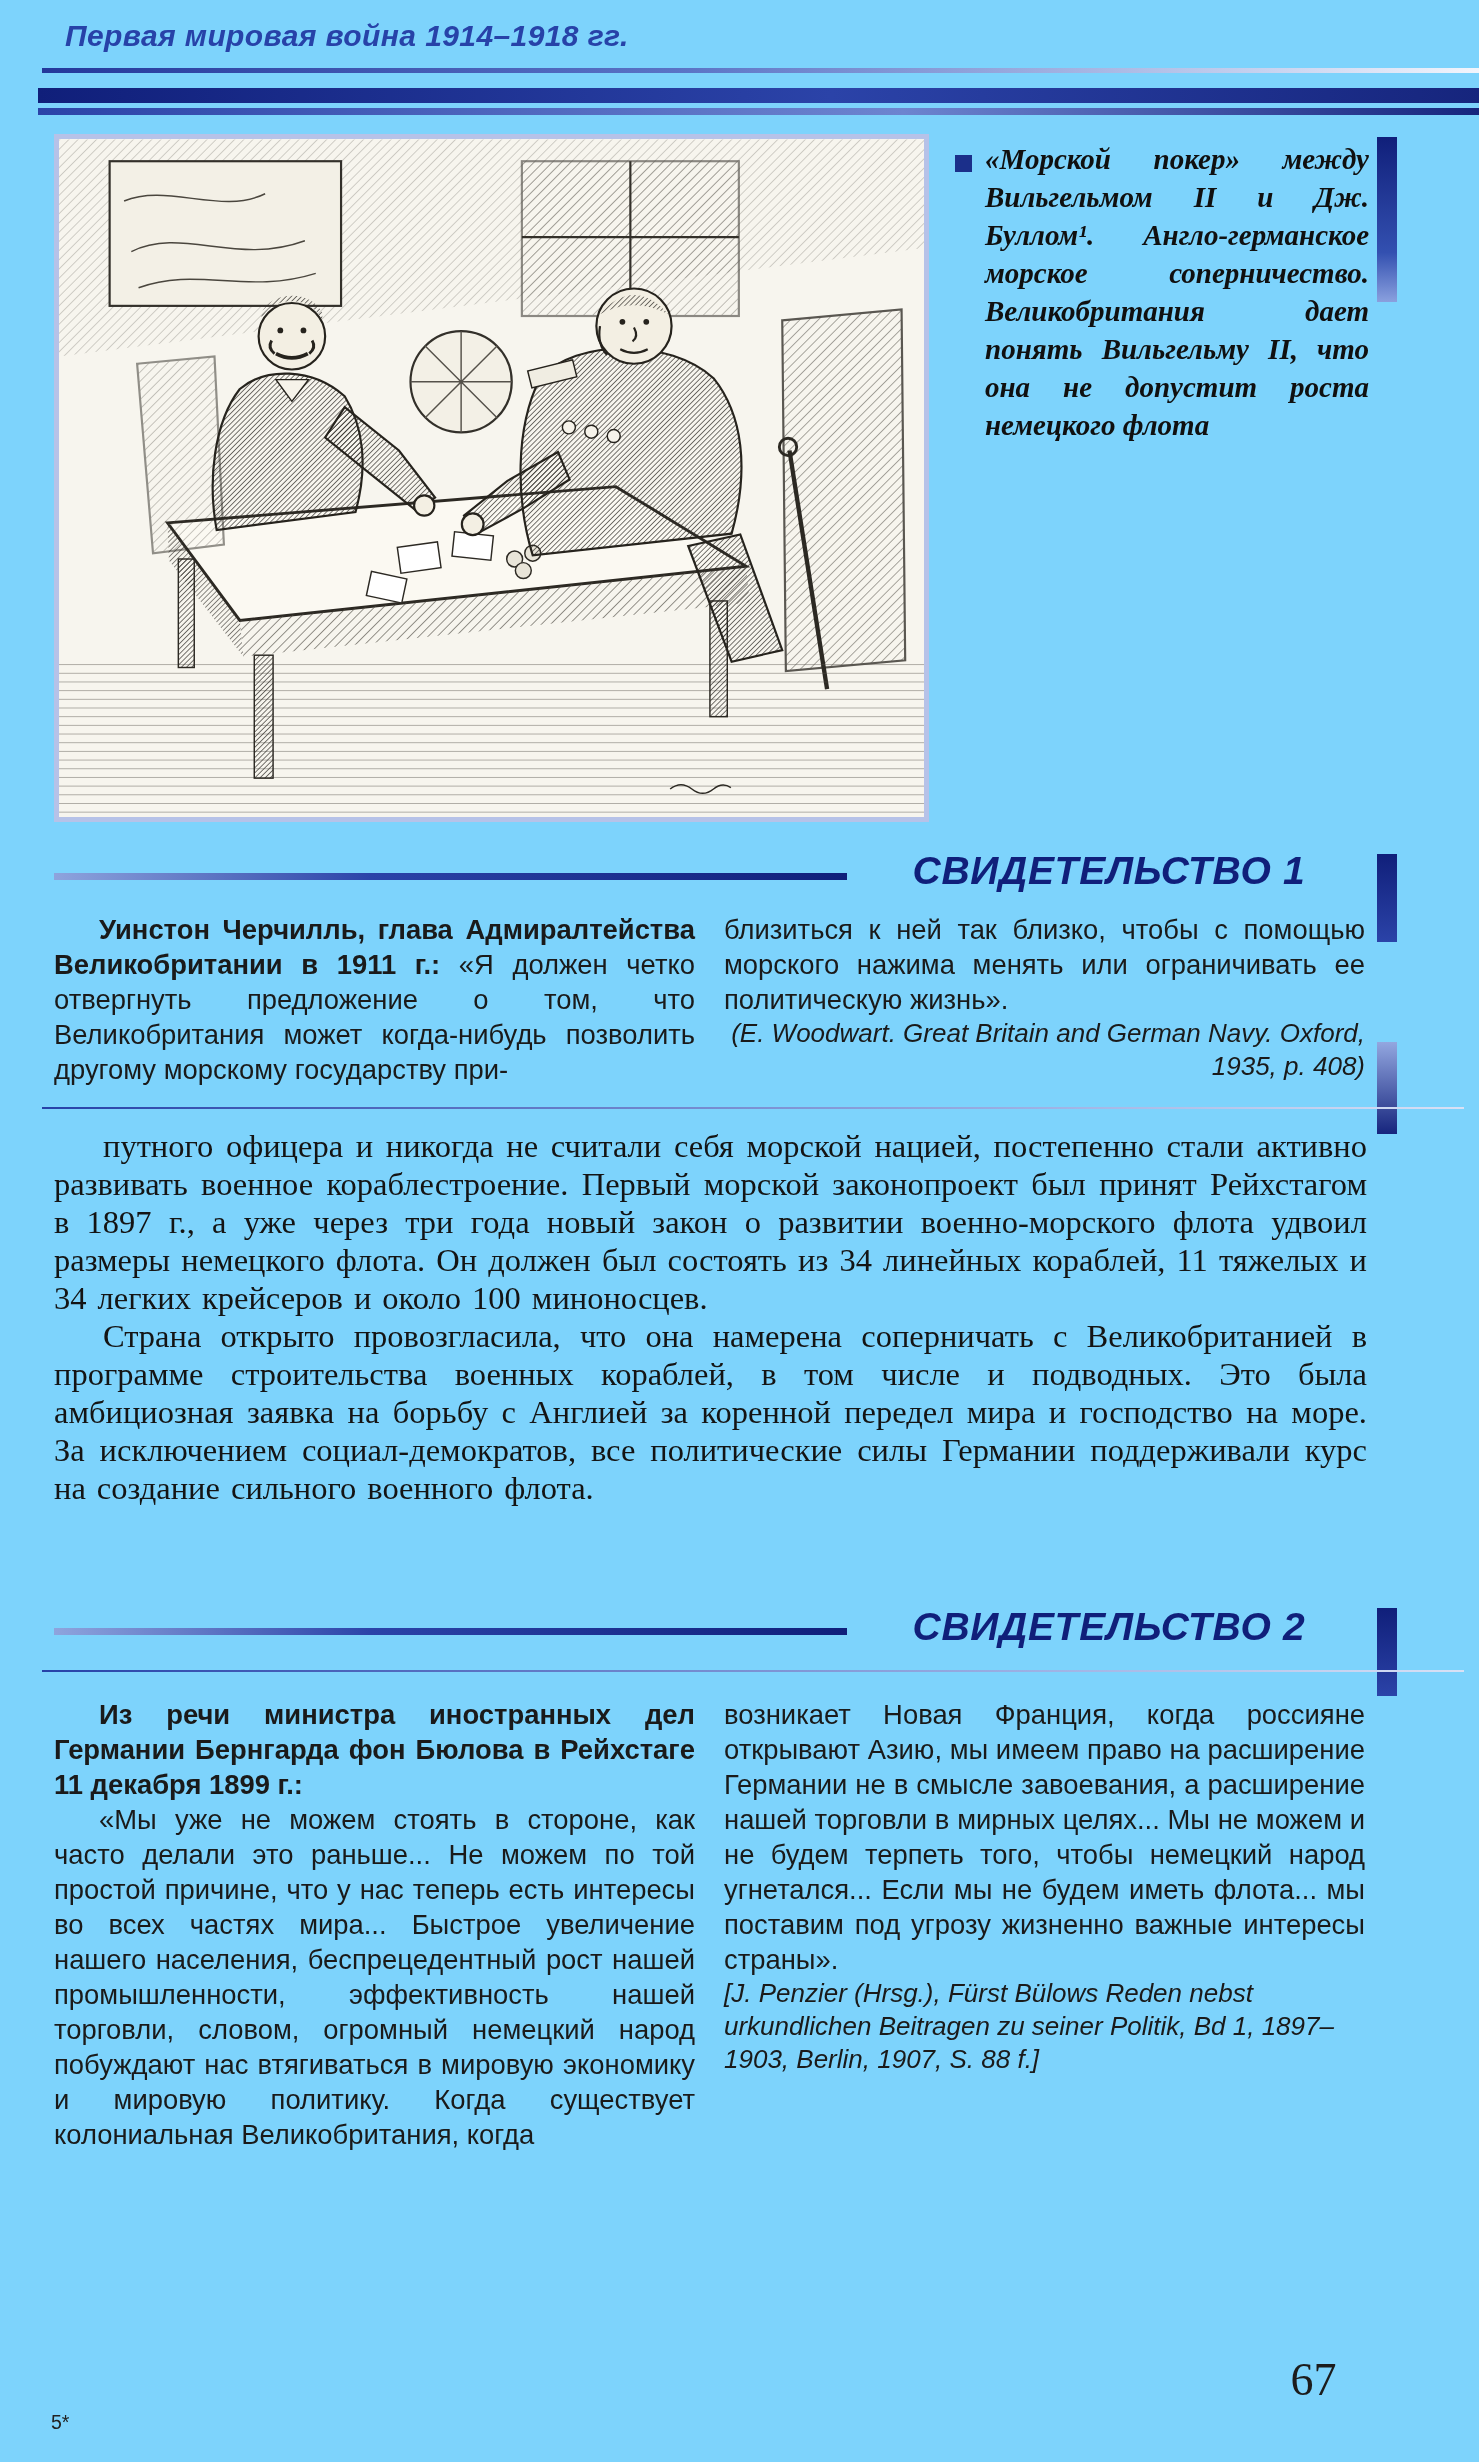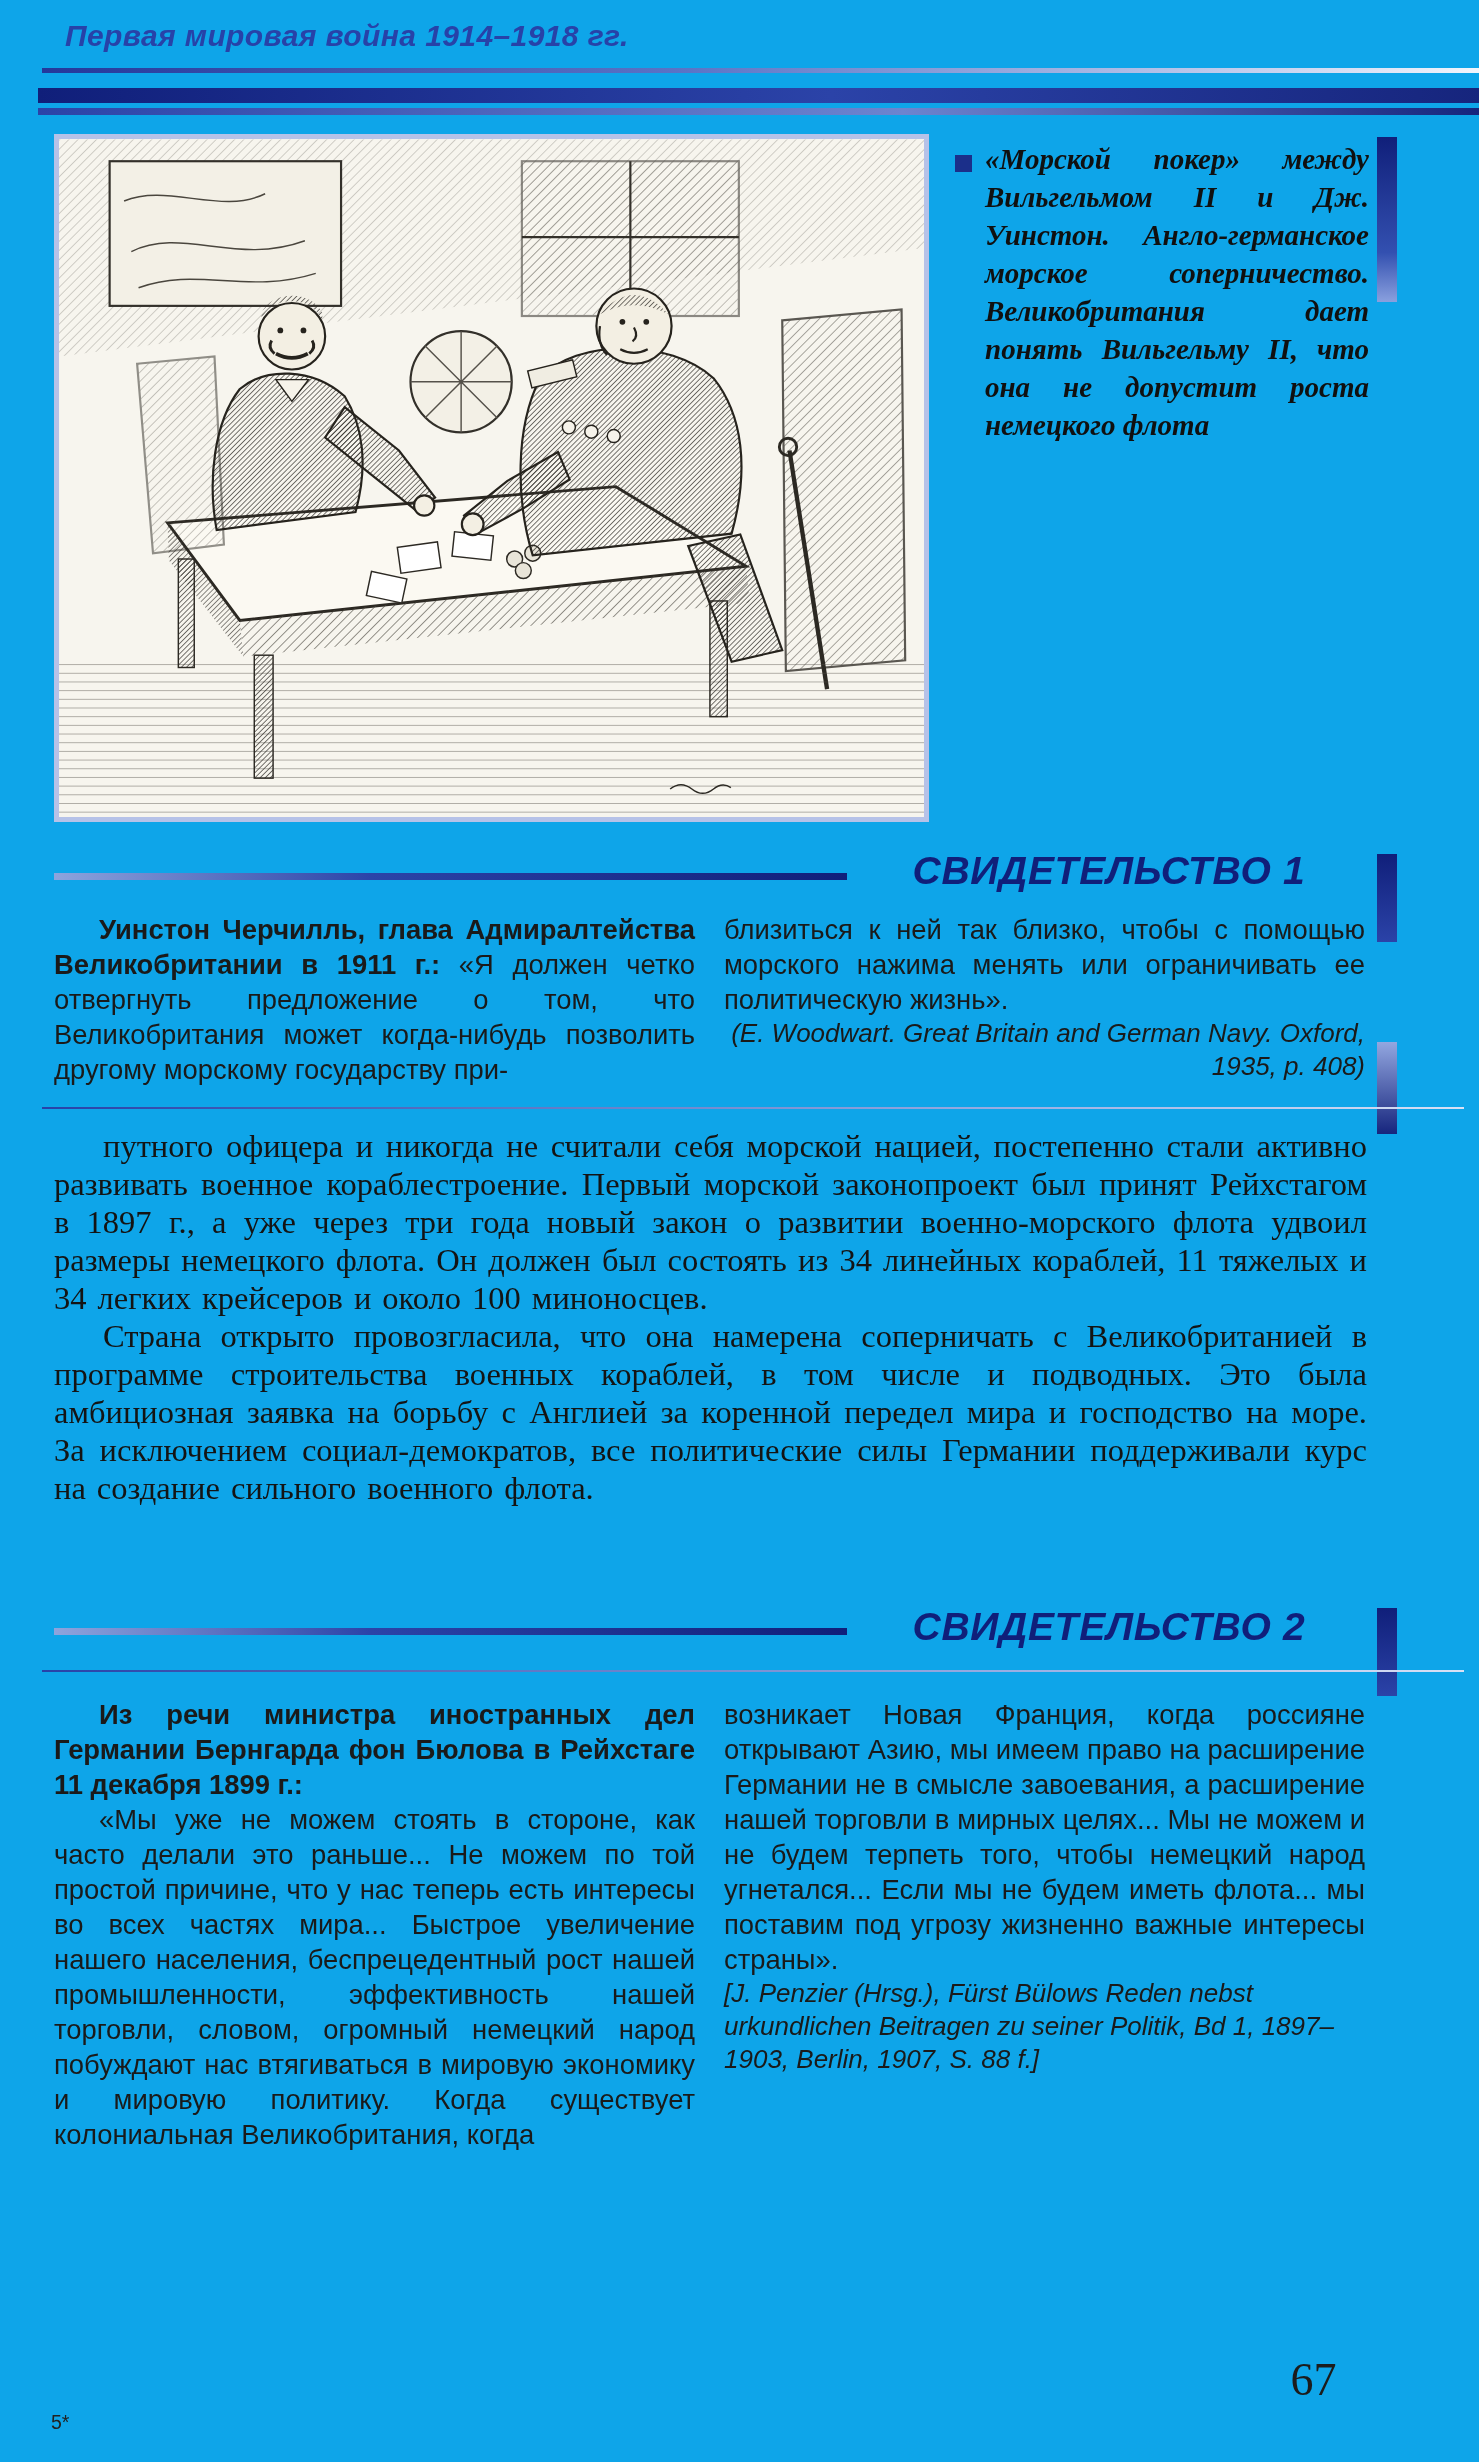--- a/index.html
+++ b/index.html
@@ -1,17 +1,17 @@
 <!DOCTYPE html>
 <html style="font-size:11.6px"><head>
 <meta charset="utf-8">
 <style>
   html,body{margin:0;padding:0;background:#e8e8e8;}
   #page{
-    position:relative;width:1479px;height:2462px;background:#0ea5e9;
+    position:relative;width:1479px;height:2462px;background:#7dd3fc;
     overflow:hidden;font-family:"Liberation Serif",serif;
   }
   
   .hdr-title{
     position:absolute;left:65px;top:19px;
     font:italic 700 30px "Liberation Sans",sans-serif;color:#2742a8;letter-spacing:0.4px;
   }
   .hdr-rule{
     position:absolute;left:42px;top:68px;width:1437px;height:5px;
     background:linear-gradient(90deg,#24389b 0%,#5b74c6 45%,#c7d2ef 85%,#f2f5fc 100%);
@@ -186,21 +186,21 @@
         <polygon points="690,432 620,472 560,520 576,546 642,510 706,470" fill="url(#h2)" stroke="#26231d" stroke-width="3"></polygon>
         <circle cx="572" cy="532" r="15" fill="#f3efe3" stroke="#26231d" stroke-width="3"></circle>
         <polygon points="870,562 942,546 1000,706 930,722" fill="url(#h2)" stroke="#26231d" stroke-width="3"></polygon>
       </g>
 
       <path d="M845,898 q15,-12 30,0 q15,12 30,0 q12,-10 24,-2" fill="none" stroke="#2c2923" stroke-width="2"></path>
     </svg>
   </div>
 
   <div class="cap-bullet"></div>
-  <div class="caption">«Морской покер» между Вильгельмом II и Дж. Уинстон. Англо-германское морское соперничество. Великобритания дает понять Вильгельму II, что она не допустит роста немецкого флота</div>
+  <div class="caption">«Морской покер» между Вильгельмом II и Дж. Буллом¹. Англо-германское морское соперничество. Великобритания дает понять Вильгельму II, что она не допустит роста немецкого флота</div>
 
   <div class="vbar vbar-a"></div>
 
   <div class="ev-rule" style="top:873px"></div>
   <div class="ev-head" style="top:849px">СВИДЕТЕЛЬСТВО 1</div>
   <div class="vbar vbar-b"></div>
 
   <div class="col" style="left:54px;top:912px">
     <p>
       <span class="intro">Уинстон Черчилль, глава Адмиралтейства Великобритании в 1911 г.:</span>

